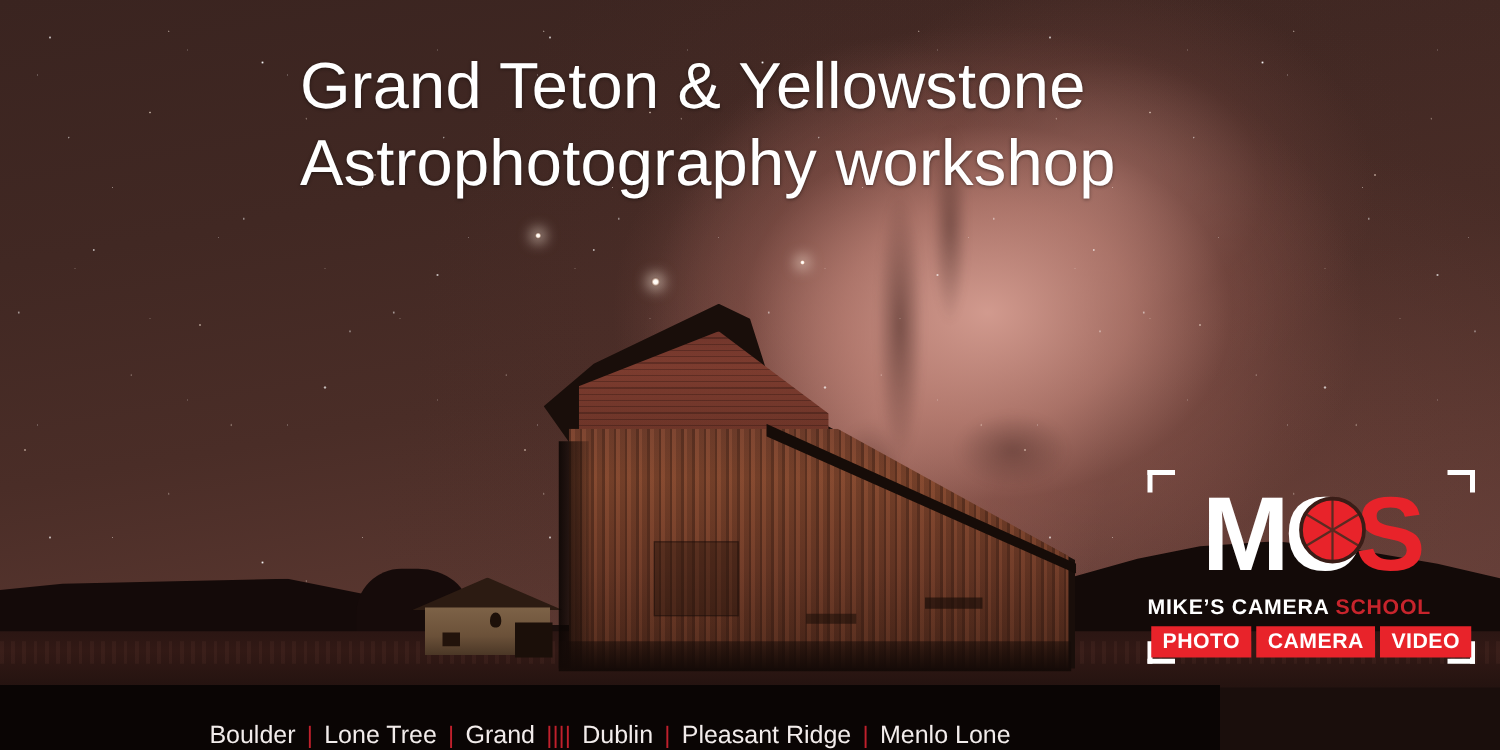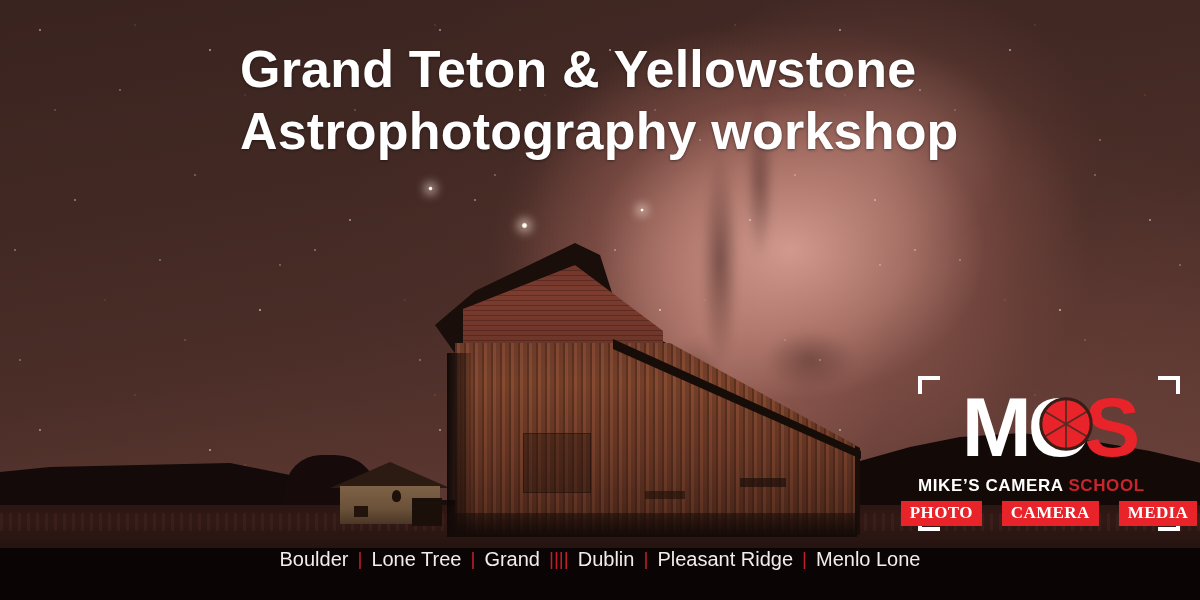--- a/index.html
+++ b/index.html
@@ -172,21 +172,21 @@
   .barn-vent{ position:absolute; left:345px; top:235px; width:46px; height:9px; background:rgba(24,12,8,.65); }
   .barn-vent2{ position:absolute; left:250px; top:248px; width:40px; height:8px; background:rgba(24,12,8,.55); }
   .barn-base{
     position:absolute; left:52px; top:270px; width:410px; height:24px;
     background:linear-gradient(180deg, rgba(20,10,7,.5), #140a07);
   }
 
   
   .title{
     position:absolute; left:240px; top:38px; width:720px;
-    color:#ffffff; font-size:52px; line-height:62px; font-weight:700;
+    color:#ffffff; font-size:52px; line-height:62px; font-weight:400;
     letter-spacing:.2px; text-shadow:0 1px 3px rgba(0,0,0,.45);
   }
   .title-line{ display:block; white-space:nowrap; }
 
   
   .logo{ position:absolute; left:918px; top:376px; width:262px; height:155px; }
   .bracket{ position:absolute; width:22px; height:18px; }
   .bracket.tl{ left:0; top:0; border-left:4px solid #fff; border-top:4px solid #fff; }
   .bracket.tr{ right:0; top:0; border-right:4px solid #fff; border-top:4px solid #fff; }
   .bracket.bl{ left:0; bottom:0; border-left:4px solid #fff; border-bottom:4px solid #fff; }
@@ -203,31 +203,31 @@
     position:absolute; left:118px; top:18px; width:60px; height:60px;
   }
   .logo-name{
     position:absolute; left:0; top:100px; width:262px; text-align:left;
     font-size:17px; font-weight:700; letter-spacing:.6px; white-space:nowrap;
   }
   .logo-name .w{ color:#fff; }
   .logo-name .r{ color:#c8242c; }
   .badges{
     position:absolute; left:0; top:125px; width:262px;
-    display:flex; justify-content:center; gap:20px;font-family:Liberation Serif, serif;
+    display:flex; justify-content:center; gap:4px;
   }
   .badge{
     background:#e8232a; color:#ffffff; font-size:17px; font-weight:700;
     letter-spacing:.4px; padding:2px 9px 3px; line-height:20px;
   }
 
   
   .footer{
-    position:absolute; left:0; top:548px; width:1200px; height:52px;
-    background:#0a0504; display:flex; align-items:flex-start; justify-content:center;
+    position:absolute; left:0; top:548px; width:976px; height:52px;
+    background:#0a0504; display:flex; align-items:flex-end; justify-content:center;
     gap:0px;
   }
   .city{ color:#f2eceb; font-size:20px; white-space:nowrap; padding:0 9px; }
   .sep{ color:#c0202c; font-size:19px; font-weight:400; }
 </style>
 </head>
 <body>
 
 <div class="poster">
 
@@ -300,21 +300,21 @@
         </g>
         <circle cx="50" cy="50" r="42" fill="none" stroke="#3a1d17" stroke-width="5"></circle>
       </svg>
     </div>
 
     <div class="logo-name"><span class="w">MIKE’S CAMERA</span><span class="r"> SCHOOL</span></div>
 
     <div class="badges">
       <span class="badge">PHOTO</span>
       <span class="badge">CAMERA</span>
-      <span class="badge">MEDIA</span>
+      <span class="badge">VIDEO</span>
     </div>
   </div>
 
   <div class="footer" id="footer">
       <span class="city">Boulder</span>
       <span class="sep">|</span>
       <span class="city">Lone Tree</span>
       <span class="sep">|</span>
       <span class="city">Grand</span>
       <span class="sep">|</span>

